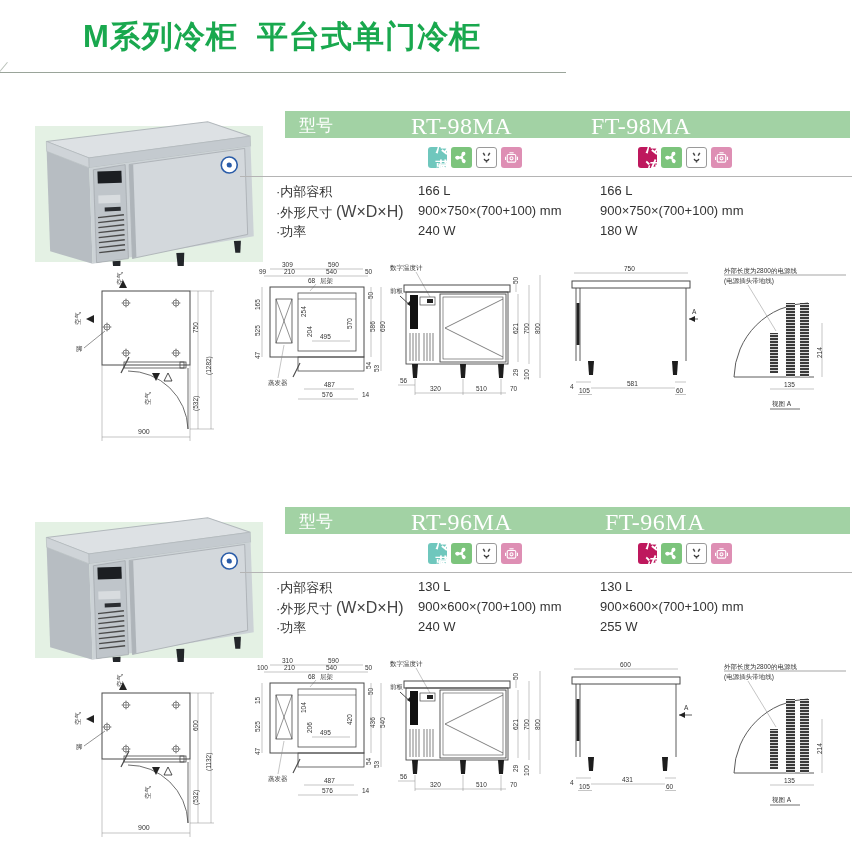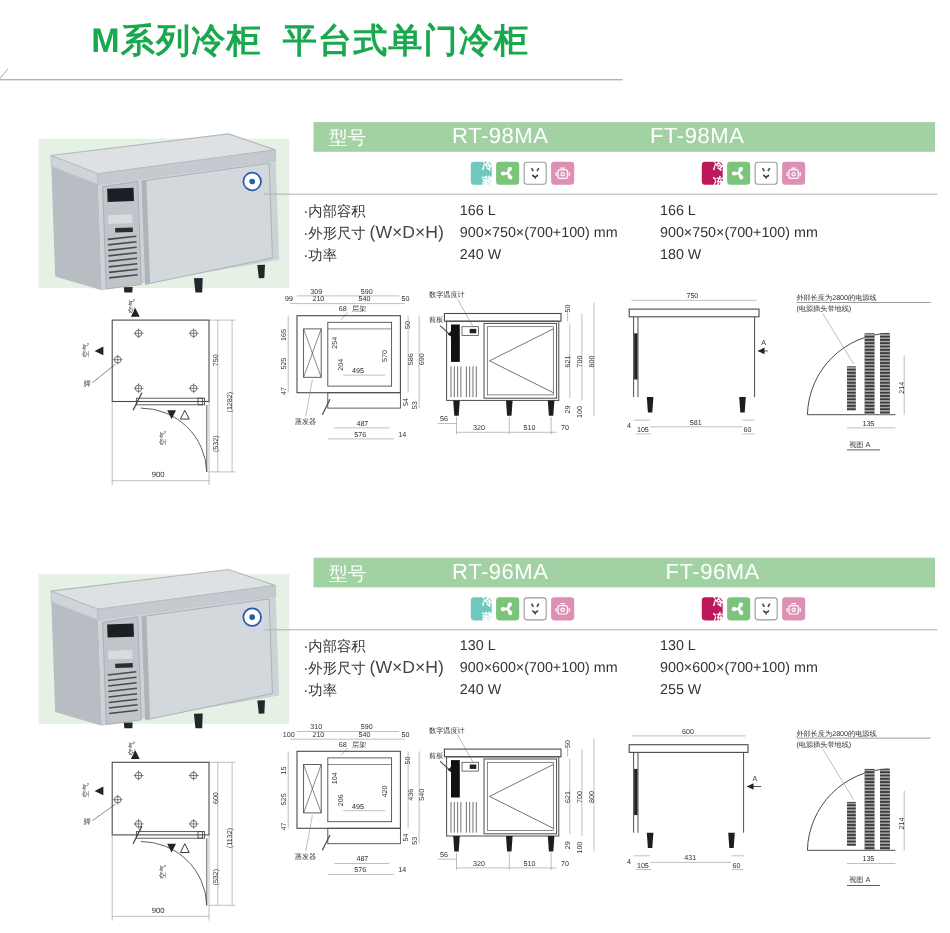--- a/index.html
+++ b/index.html
@@ -10,26 +10,26 @@
   .title-rule{position:absolute;left:0;top:72px;width:566px;height:0;border-top:1.5px solid #9aa49a;}
   .title-rule:before{content:"";position:absolute;left:-2px;top:-14px;width:0;height:0;border-left:1px solid #b9c1b9;transform:rotate(40deg);transform-origin:bottom;height:14px;}
   
   .section{position:absolute;left:0;width:864px;height:352px;}
   #section-0{top:98px;} #section-1{top:494px;}
   
   .photo-wrap{position:absolute;left:10px;top:0;width:258px;height:170px;}
   .photo-bg{position:absolute;left:25px;top:28px;width:228px;height:136px;background:#e4f1e4;}
   .photo-svg{position:absolute;left:14px;top:0;}
   
-  .bar{position:absolute;left:285px;top:13px;width:565px;height:27px;background:#a2d2a4;color:#fff;}
+  .bar{position:absolute;left:285px;top:13px;width:565px;height:27px;background:#a2d2a4;color:#fff;font-family:Liberation Serif, serif;}
   .bar .hdr{position:absolute;top:3px;font-size:17px;}
-  .bar .model{position:absolute;top:2px;font-size:20px;letter-spacing:.5px;}
+  .bar .model{position:absolute;top:2px;font-size:24px;letter-spacing:.5px;}
   .badges{position:absolute;top:49px;height:21px;display:flex;gap:4px;}
   .badge{display:inline-flex;align-items:center;justify-content:center;width:21px;height:21px;border-radius:3px;box-sizing:border-box;}
-  .badge.temp{width:19px;color:#fff;font-size:11px;font-weight:bold;letter-spacing:0;padding-left:12px;}
+  .badge.temp{width:19px;color:#fff;font-size:16px;font-weight:bold;letter-spacing:0;padding-left:12px;}
   .t-cyan{background:#6fc7bd;} .t-blue{background:#be185d;}
   .b-green{background:#7cc47c;} .b-pink{background:#de8fb4;}
   .b-plug{background:#fff;border:1.5px solid #9a9a9a;}
   .divider{position:absolute;left:240px;top:78px;width:612px;border-top:1px solid #b4b4b4;}
   .spec-row{position:absolute;font-size:13px;color:#333;white-space:nowrap;}
   .spec-label{position:absolute;left:276px;}
   .spec-sub{font-size:16px;color:#444;}
   .v1{position:absolute;left:418px;} .v2{position:absolute;left:600px;}
   .r0{top:85px;} .r1{top:105px;} .r2{top:125px;}
   

